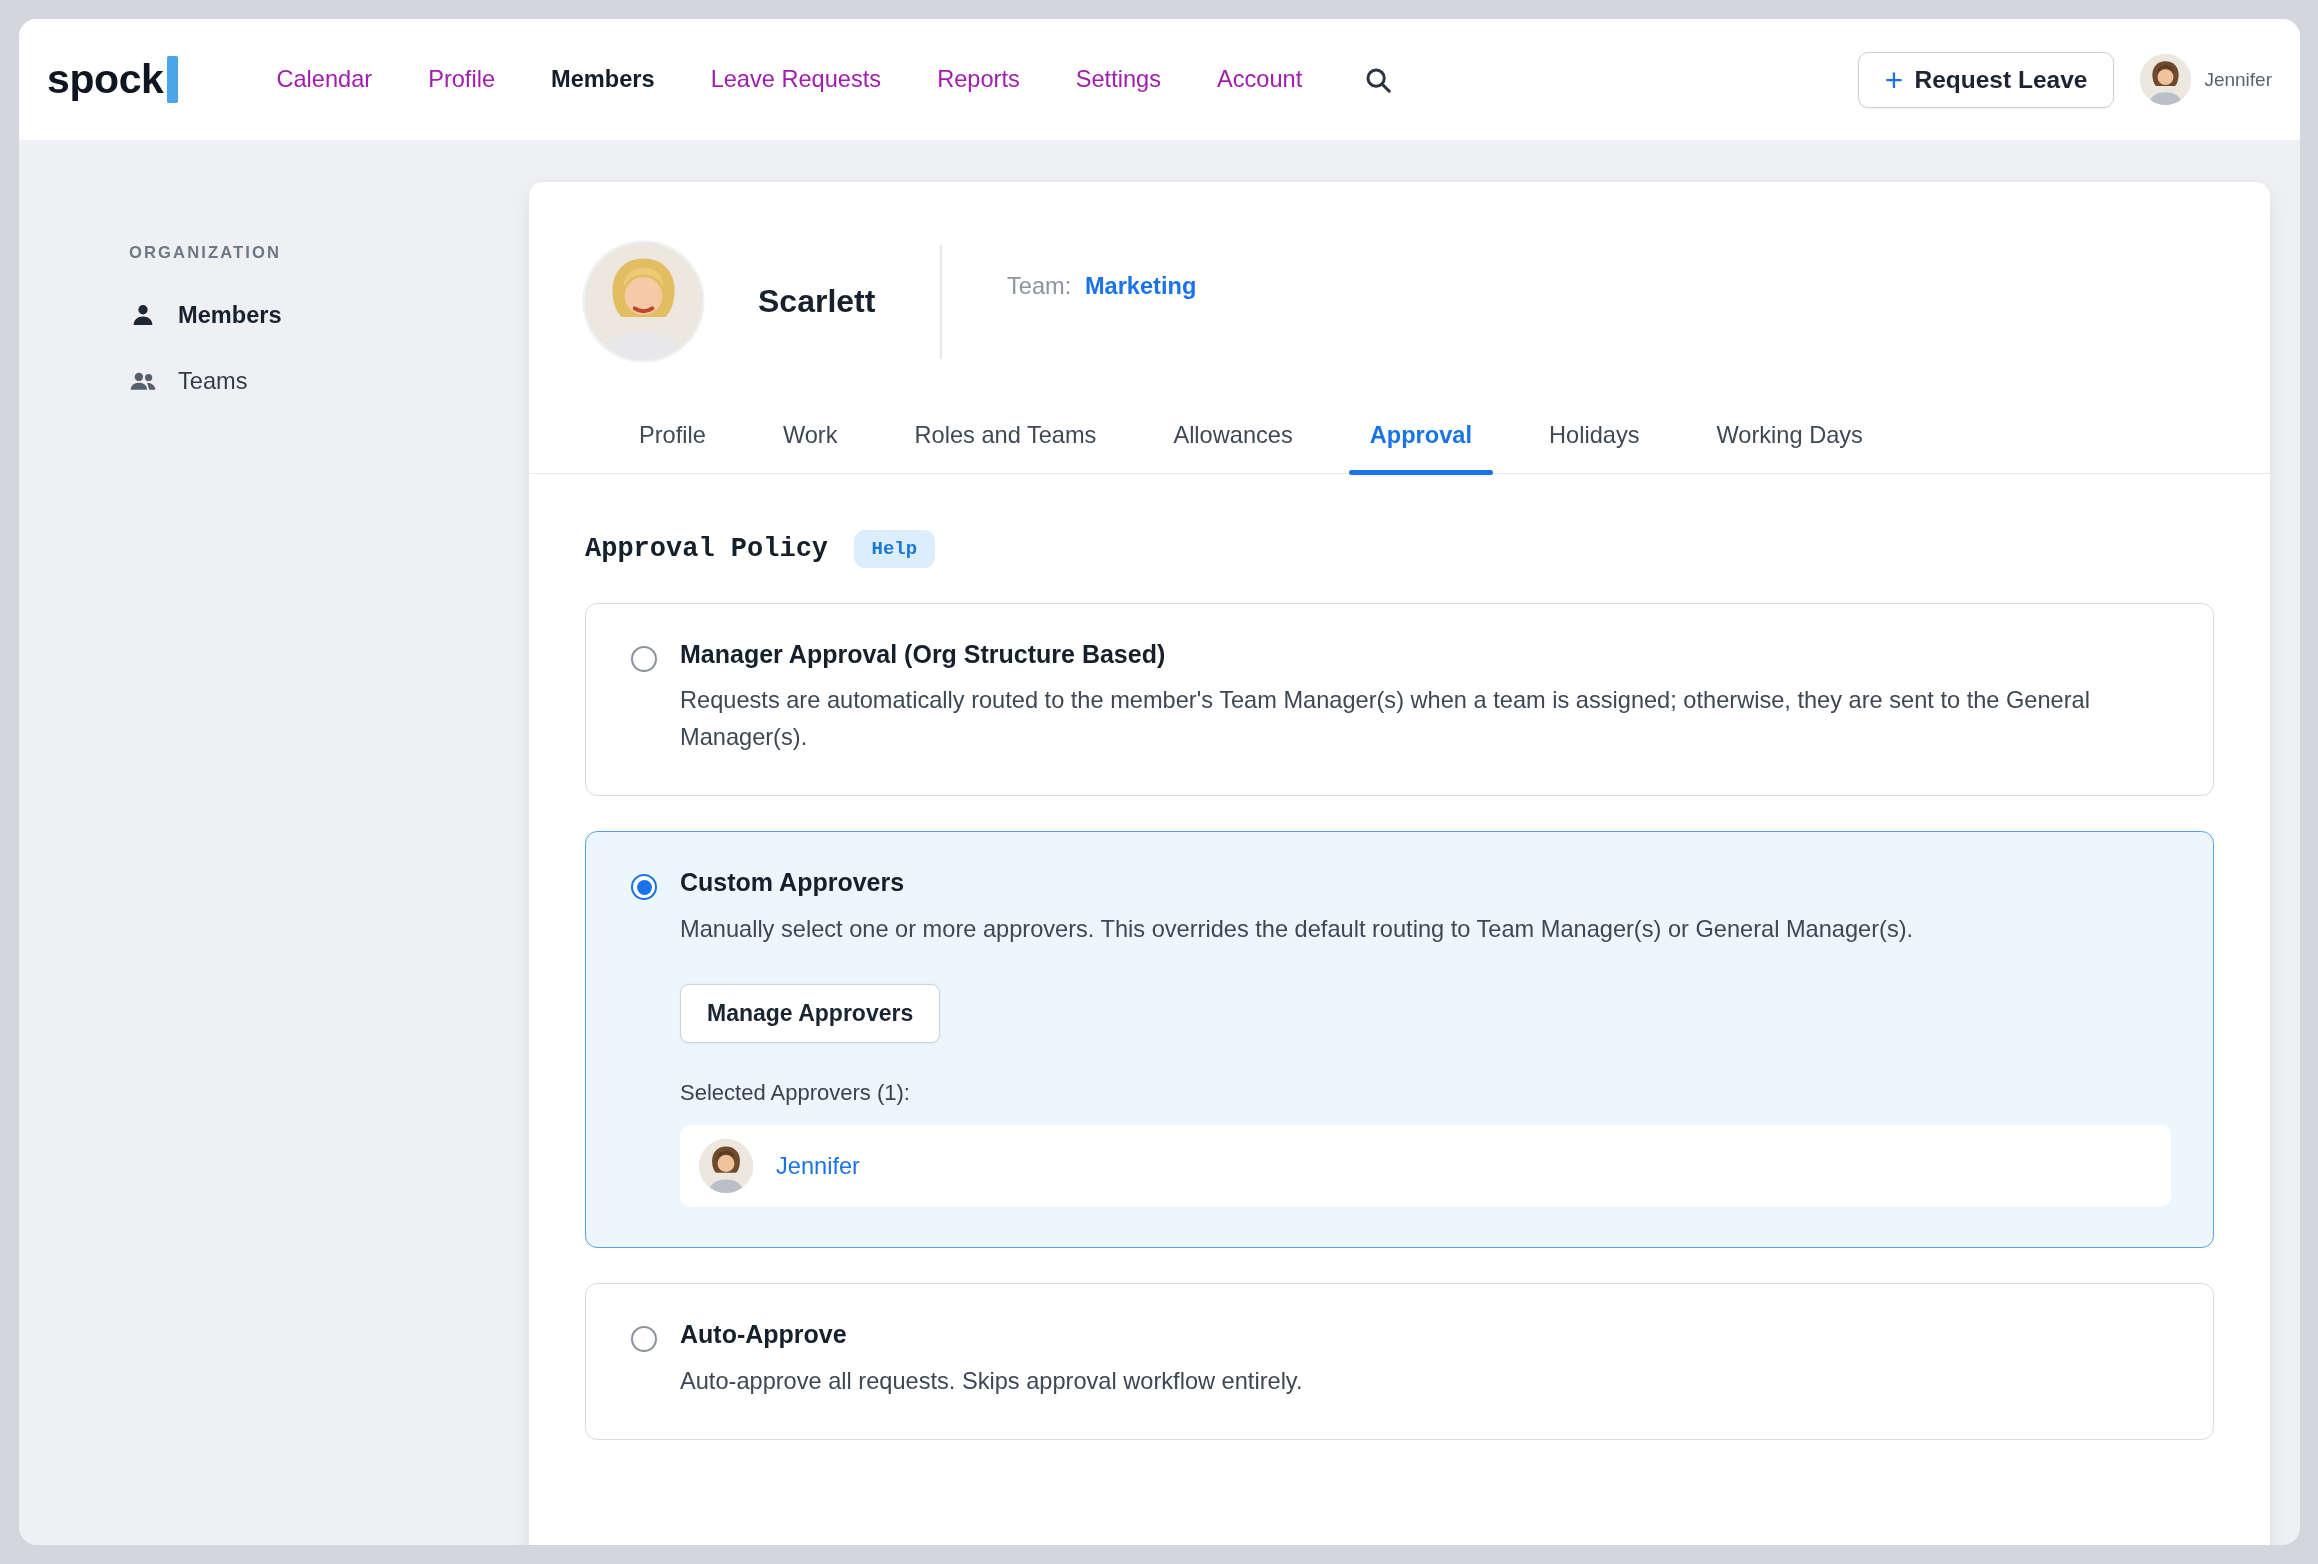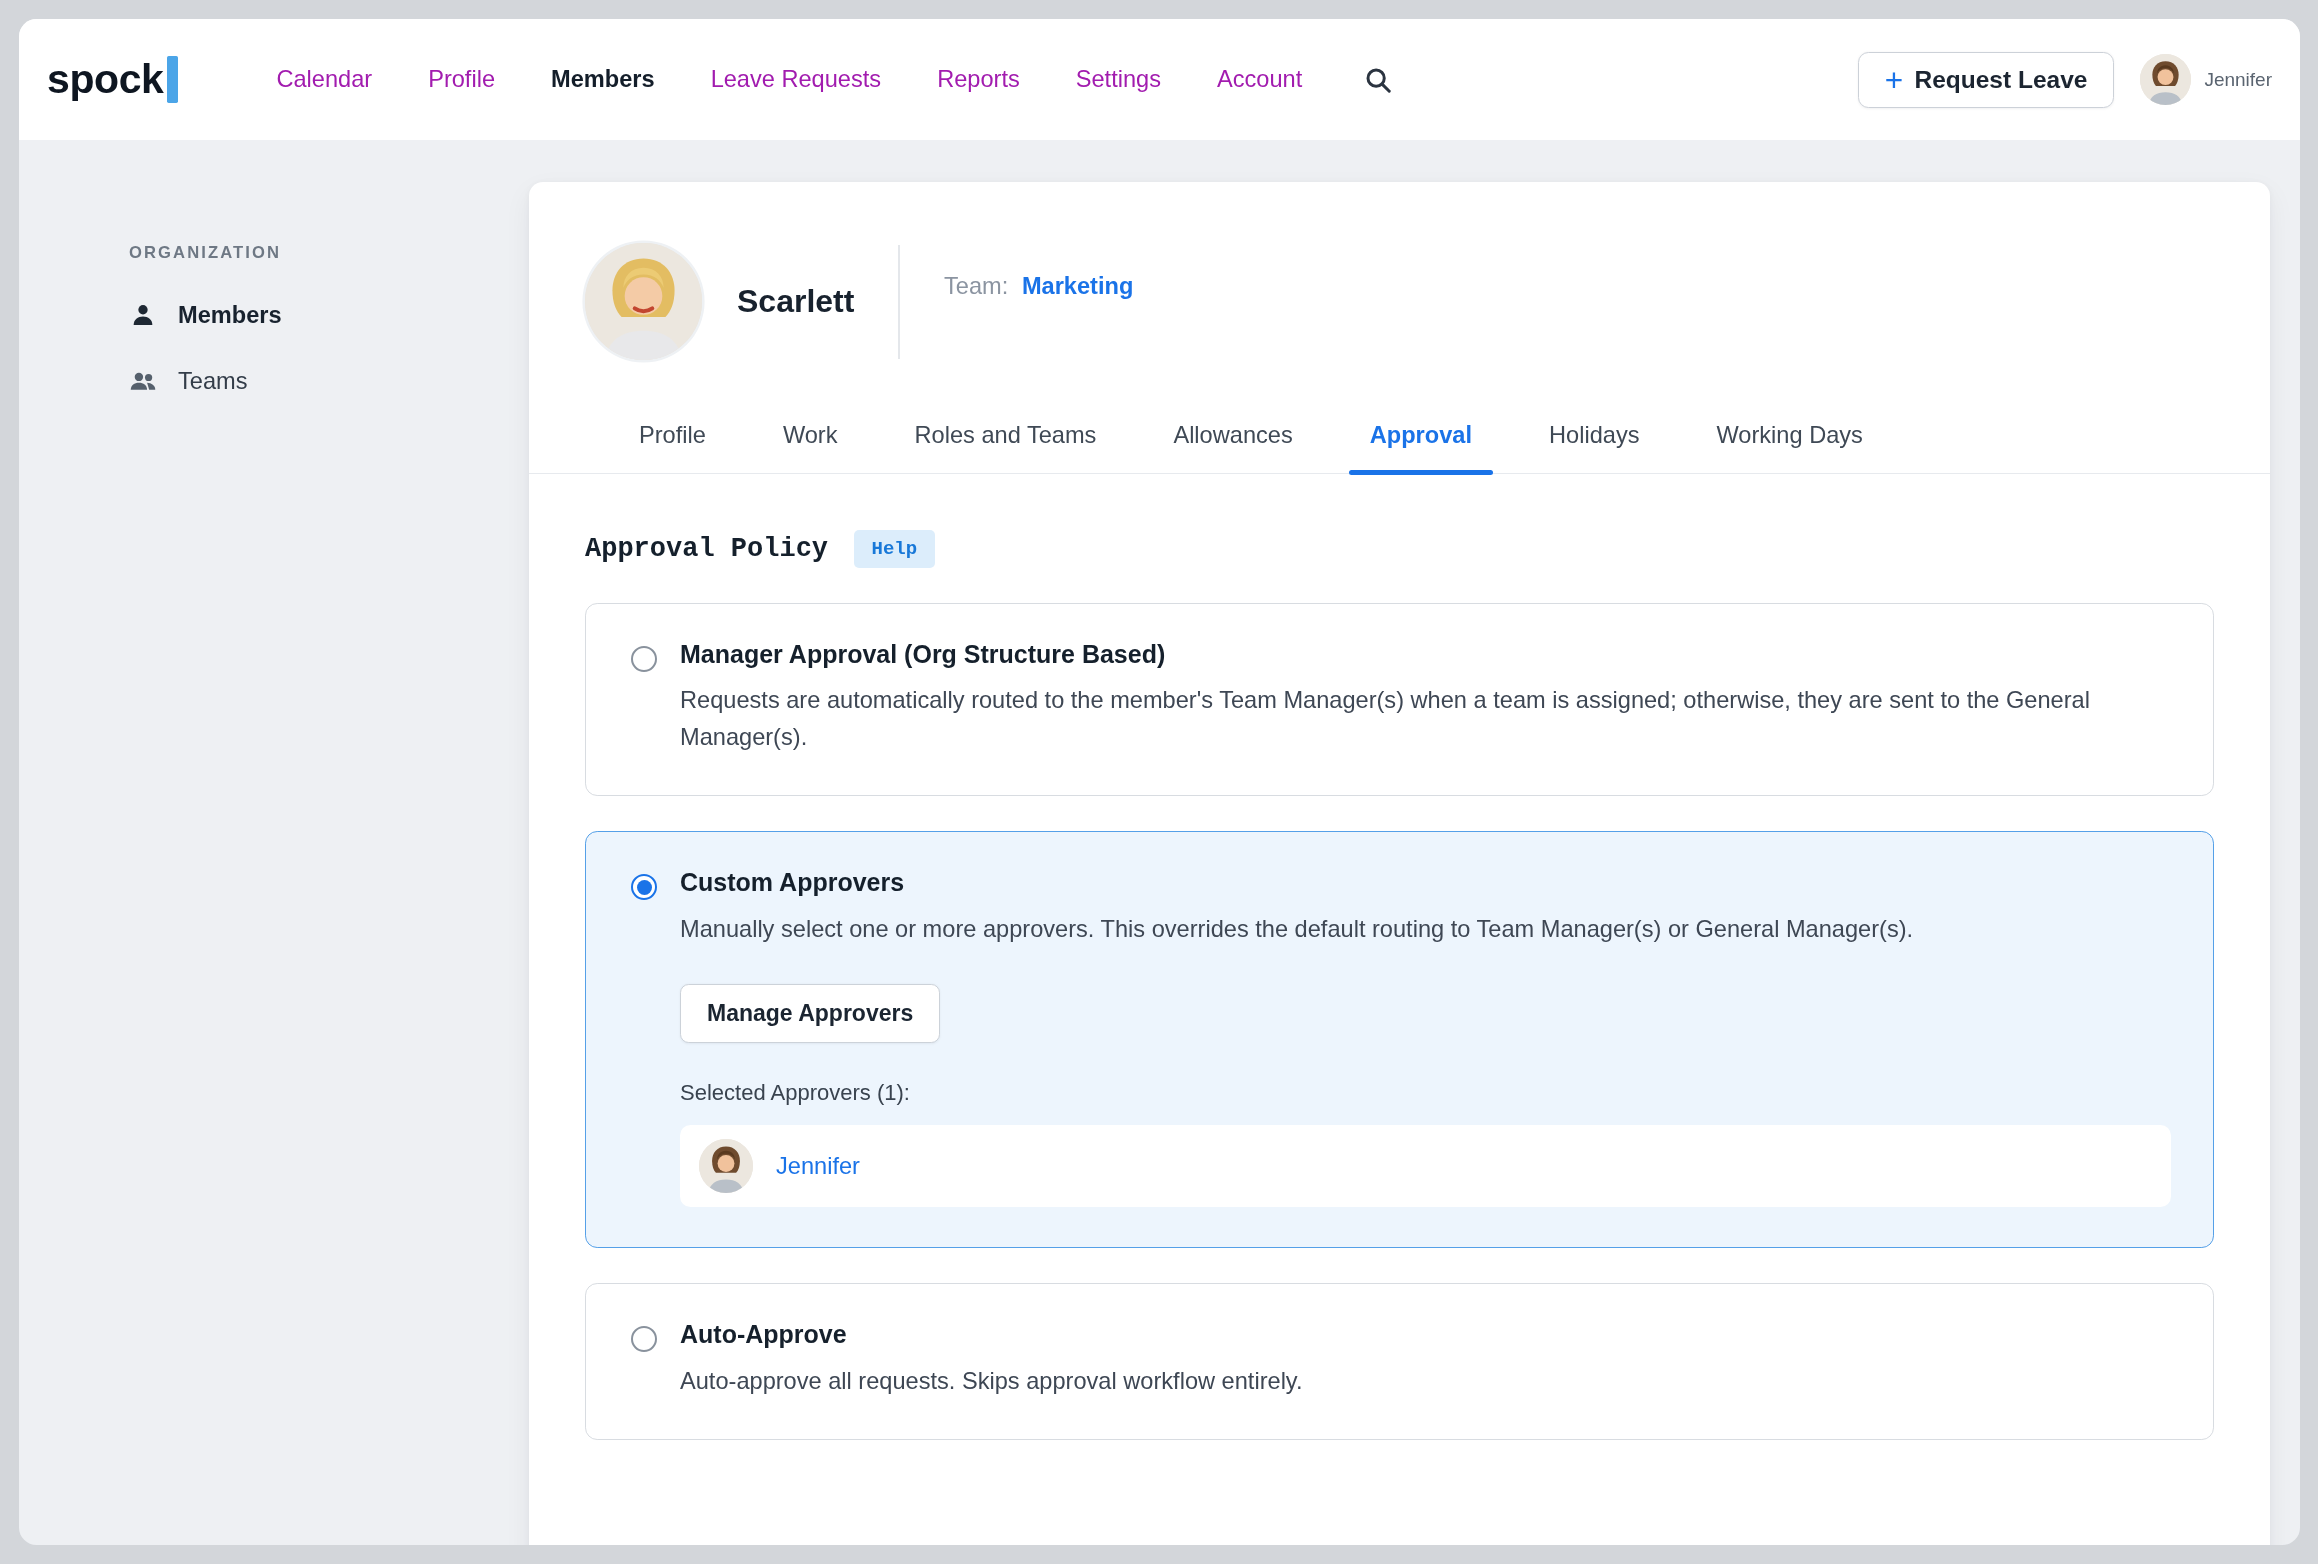--- a/index.html
+++ b/index.html
@@ -55,21 +55,21 @@
   .sidebar-item .icon { display:flex; }
   .sidebar-item .icon svg { width:28px; height:28px; fill:#55606c; }
   .sidebar-item.active .icon svg { fill:#1e2833; }
 
   .main-card {
     flex:1; margin:42px 30px 0 0; background:#fff; border-radius:14px;
     box-shadow:0 1.7px 7px rgba(18,28,45,.04), 0 10.5px 28px rgba(18,28,45,.06);
     padding:61px 56px 157px;
   }
   
-  .member-header { display:flex; align-items:center; }
+  .member-header { display:flex; align-items:center;gap:21px; }
   .member-avatar { width:117px; height:117px; box-shadow:0 0 0 2.6px #eef1f4; }
   .member-name { font-size:32px; font-weight:700; color:#18222e; margin-left:35px; }
   .header-divider { width:1.7px; height:114px; background:#e4e7eb; margin:0 44px; flex:none; }
   .member-team { font-size:23.6px; color:#8b94a1; align-self:flex-start; margin-top:30px; white-space:nowrap; }
   .team-link { color:var(--accent); font-weight:600; text-decoration:none; cursor:pointer; margin-left:7px; }
 
   
   .tabs { display:flex; border-bottom:1.7px solid #e7eaee; margin:37px -56px 0; padding:0 89px; }
   .tab {
     font-size:23.6px; color:#3f4955; padding:24.5px 21px; margin-right:35px;
@@ -79,21 +79,21 @@
   .tab.active::after {
     content:""; position:absolute; left:0; right:0; bottom:-1.7px; height:5.2px;
     background:var(--accent); border-radius:2.6px;
   }
 
   
   .policy-title-row { display:flex; align-items:center; gap:26px; margin-top:56px;font-family:Liberation Mono, monospace; }
   .policy-title { font-size:27px; font-weight:700; color:#15202c; }
   .help-badge {
     font-size:19px; font-weight:600; color:#1878d8; background:var(--help-bg);
-    padding:7.9px 17.5px; border-radius:5px; cursor:pointer;
+    padding:7.9px 17.5px; border-radius:11px; cursor:pointer;
   }
   .option-card {
     border:1.7px solid #d8dce1; border-radius:12.2px;
     padding:35px 42px 40px 45px; margin-top:35px; display:flex;
     background:#fff;
   }
   .option-card:first-of-type { margin-top:42px; }
   .option-card.selected { background:var(--selected-bg); border:1.7px solid var(--selected-border); }
   .radio {
     width:26px; height:26px; border:2.6px solid #89929d; border-radius:50%;

